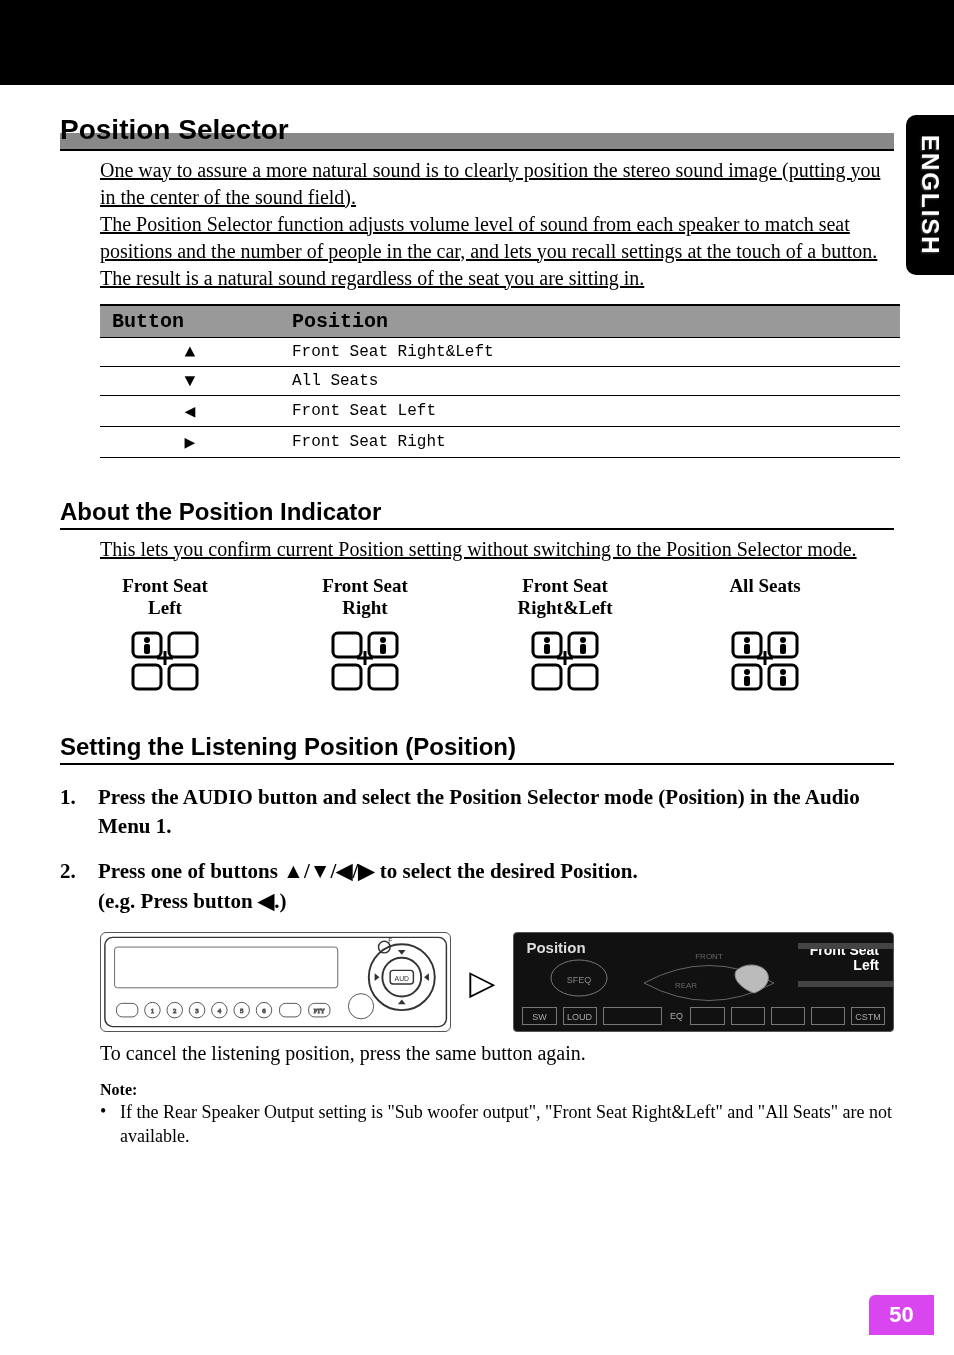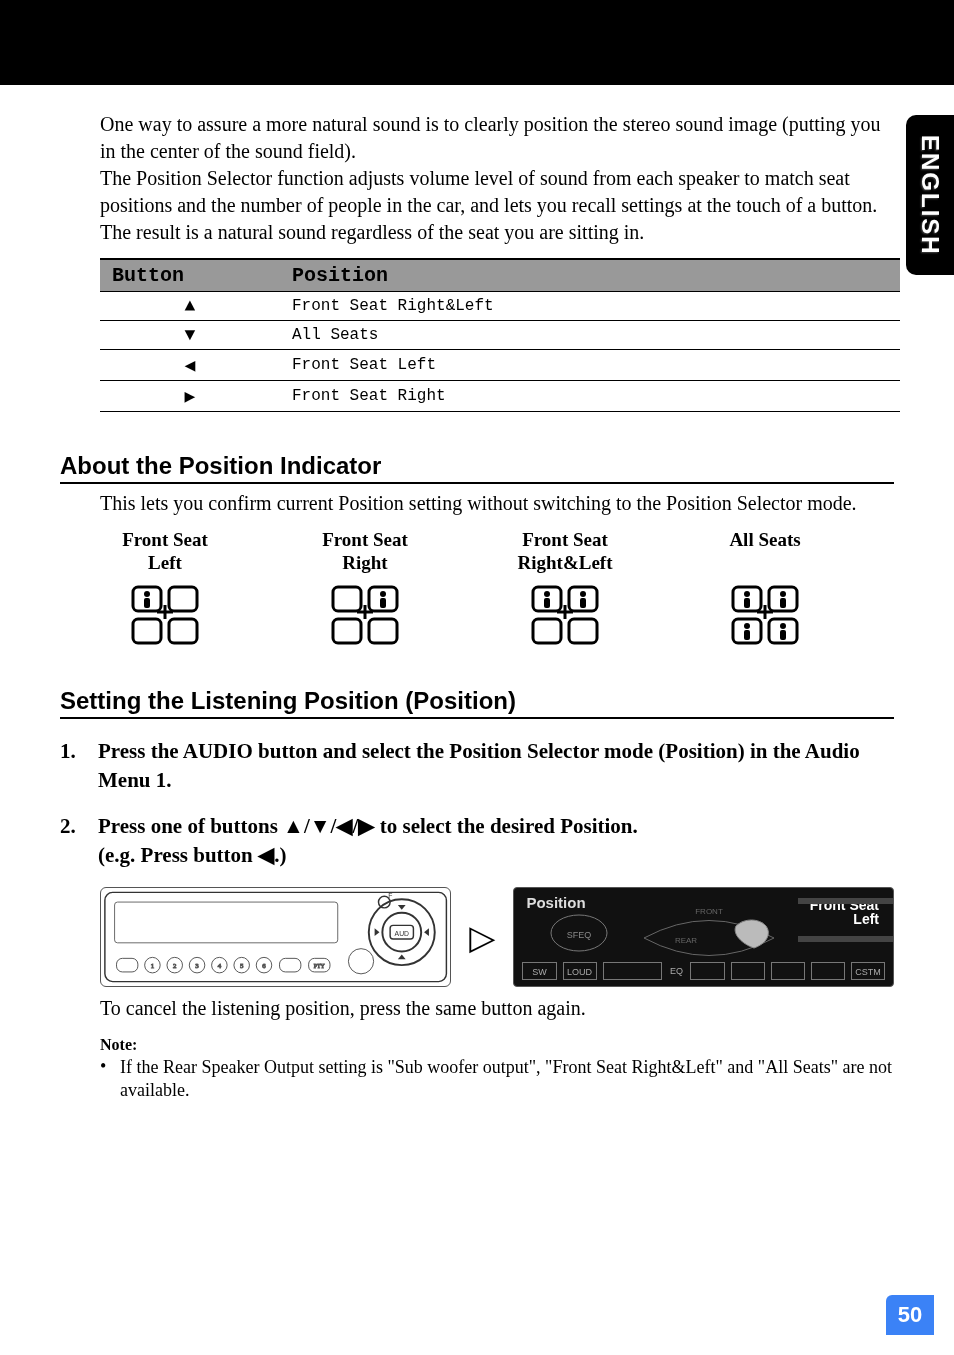--- a/index.html
+++ b/index.html
@@ -49,20 +49,21 @@
     background: linear-gradient(to bottom, #fff 55%, #888 55%, #888 100%);
     border-bottom: 2px solid #000;
     padding-bottom: 2px;
     line-height: 1.2;
   }
   .body-text {
     font-size: 20px;
     line-height: 1.35;
     margin: 6px 0 12px 40px;
     color: #000;
+    text-decoration: underline;
   }
   .button-table {
     margin: 10px 0 0 40px;
     width: 800px;
     border-collapse: collapse;
     font-family: Liberation Mono, monospace;
   }
   .button-table th {
     background: #999;
     text-align: left;
@@ -151,42 +152,43 @@
   .right-diagram .postxt { position:absolute; top:6px; left:12px; font-family:Arial,sans-serif; font-size:15px; font-weight:bold; color:#ddd; }
   .right-diagram .fslabel { position:absolute; top:10px; right:14px; font-family:Arial,sans-serif; font-size:14px; font-weight:bold; color:#fff; text-align:right; line-height:1.05;}
   .right-diagram .botrow { position:absolute; bottom:6px; left:8px; right:8px; display:flex; gap:6px; align-items:center; }
   .botrow .icon { border:1px solid #777; height:18px; flex:1; font-size:9px; color:#aaa; text-align:center; font-family:Arial, sans-serif; line-height:18px; }
   .arrow-divider { font-size:34px; color:#000; font-family: Arial, sans-serif; }
   .left-diagram svg { width:100%; height:100%; }
   .pagenum {
     position: absolute;
     bottom: 20px;
     right: 20px;
-    width: 48px;
+    width: 65px;
     height: 40px;
-    background: #3b82f6;
+    background: #d946ef;
     color: #fff;
     font-family: Arial, sans-serif;
     font-weight: bold;
     font-size: 22px;
     display:flex; align-items:center; justify-content:center;
     border-radius: 6px 0 0 0;
   }
 </style>
 </head>
 <body>
 
 <div class="top-black-bar"></div>
 
 <div class="vertical-tab">
   <span>ENGLISH</span>
 </div>
 
 <div class="content">
 
+  <h1 class="section-title">Position Selector</h1>
 
   <p class="body-text" style="white-space: pre-line;">One way to assure a more natural sound is to clearly position the stereo sound image (putting you in the center of the sound field).
 The Position Selector function adjusts volume level of sound from each speaker to match seat positions and the number of people in the car, and lets you recall settings at the touch of a button. The result is a natural sound regardless of the seat you are sitting in.</p>
 
   <table class="button-table">
     <thead>
       <tr>
         <th>Button</th>
         <th>Position</th>
       </tr>

